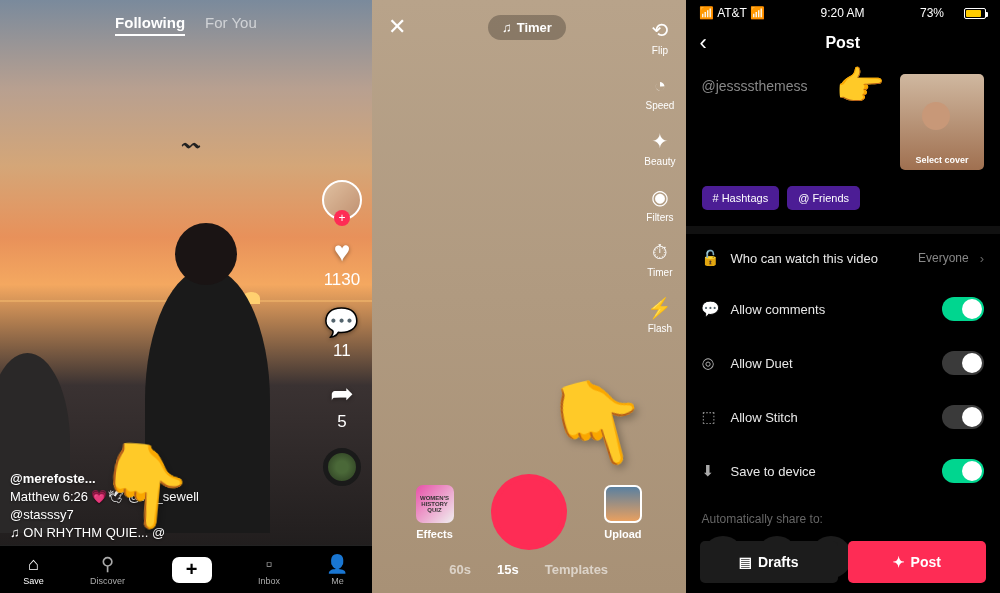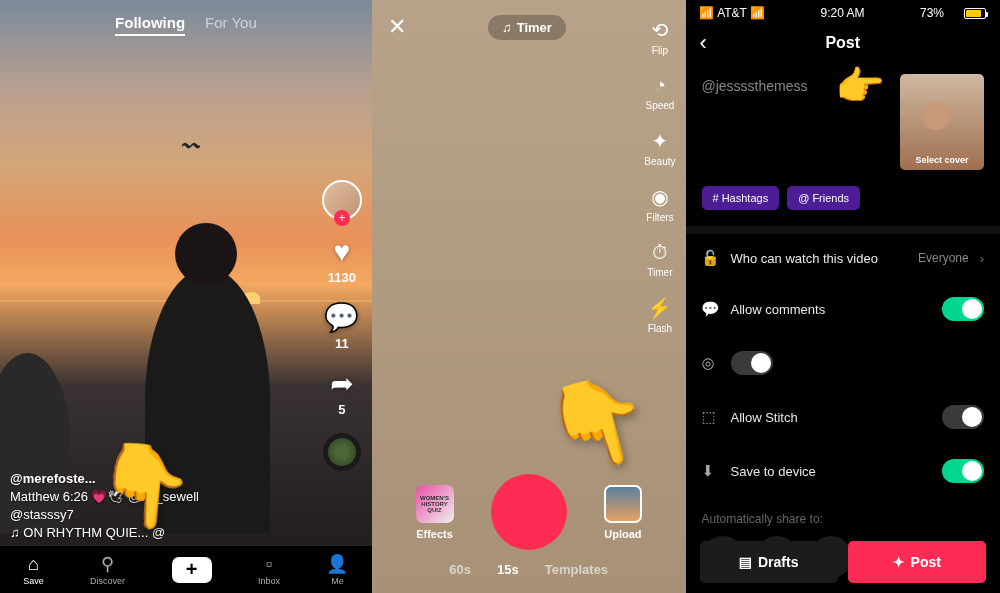--- a/index.html
+++ b/index.html
@@ -16,21 +16,21 @@
 .horizon{position:absolute;top:300px;left:0;right:0;height:2px;background:rgba(255,200,120,0.4)}
 .person{position:absolute;bottom:60px;border-radius:50% 50% 0 0}
 .p1{left:-15px;width:85px;height:180px;background:#2a2828}
 .p2{left:145px;width:125px;height:265px;background:#1a1a1a}
 .p2::after{content:"";position:absolute;top:-45px;left:30px;width:62px;height:62px;background:#1a1414;border-radius:50%}
 .rail{position:absolute;right:10px;top:180px;display:flex;flex-direction:column;align-items:center;gap:16px}
 .avatar{width:40px;height:40px;border-radius:50%;background:linear-gradient(135deg,#e0c0a0,#c09070);border:2px solid #fff;position:relative}
 .avatar::after{content:"+";position:absolute;bottom:-8px;left:50%;transform:translateX(-50%);background:#fe2c55;width:16px;height:16px;border-radius:50%;font-size:12px;text-align:center;line-height:16px}
 .rbtn{display:flex;flex-direction:column;align-items:center;gap:2px}
 .ricon{font-size:28px;filter:drop-shadow(0 1px 2px rgba(0,0,0,0.4))}
-.rcount{font-size:13px;font-weight:700}
+.rcount{font-size:17px;font-weight:400}
 .disc{width:38px;height:38px;border-radius:50%;background:radial-gradient(circle,#4a6838 30%,#2a3a20 100%);border:5px solid #1a1a1a}
 .meta{position:absolute;bottom:50px;left:10px;right:60px}
 .meta div{font-size:13px;margin:3px 0;text-shadow:0 1px 2px rgba(0,0,0,0.5)}
 .uname{font-weight:600;font-size:14px}
 .navbar{position:absolute;bottom:0;left:0;right:0;height:48px;background:#000;display:flex;justify-content:space-around;align-items:center;border-top:1px solid #222}
 .nitem{display:flex;flex-direction:column;align-items:center;gap:1px;font-size:9px;color:#aaa}
 .nitem.active{color:#fff}
 .nicon{font-size:18px}
 .create{width:40px;height:26px;background:#fff;border-radius:7px;display:flex;align-items:center;justify-content:center;color:#000;font-size:20px;font-weight:700;position:relative}
 .create::before{content:"";position:absolute;left:-4px;top:0;bottom:0;width:8px;background:#25f4ee;border-radius:7px 0 0 7px;z-index:-1}
@@ -240,20 +240,21 @@
     </div>
     <div class="srow">
       <div class="sic">💬</div>
       <div class="lbl">Allow comments</div>
       <div class="toggle on">
           <div class="knob"></div>
         </div>
     </div>
     <div class="srow">
       <div class="sic">◎</div>
+      <div class="lbl">Allow Duet</div>
       <div class="toggle off">
           <div class="knob"></div>
         </div>
     </div>
     <div class="srow">
       <div class="sic">⬚</div>
       <div class="lbl">Allow Stitch</div>
       <div class="toggle off">
           <div class="knob"></div>
         </div>

